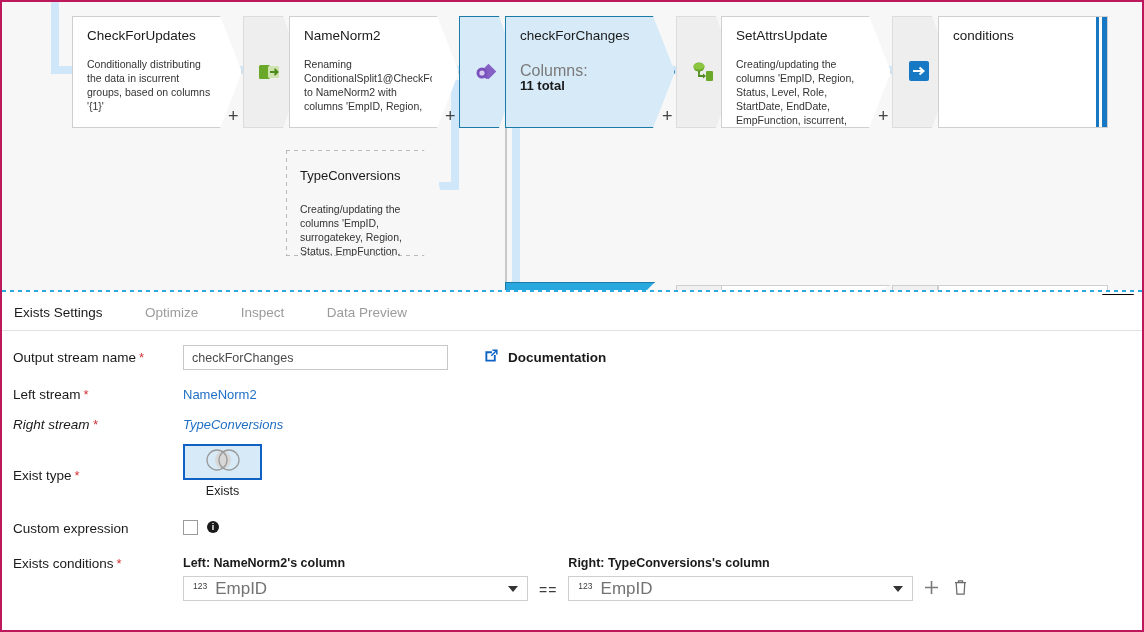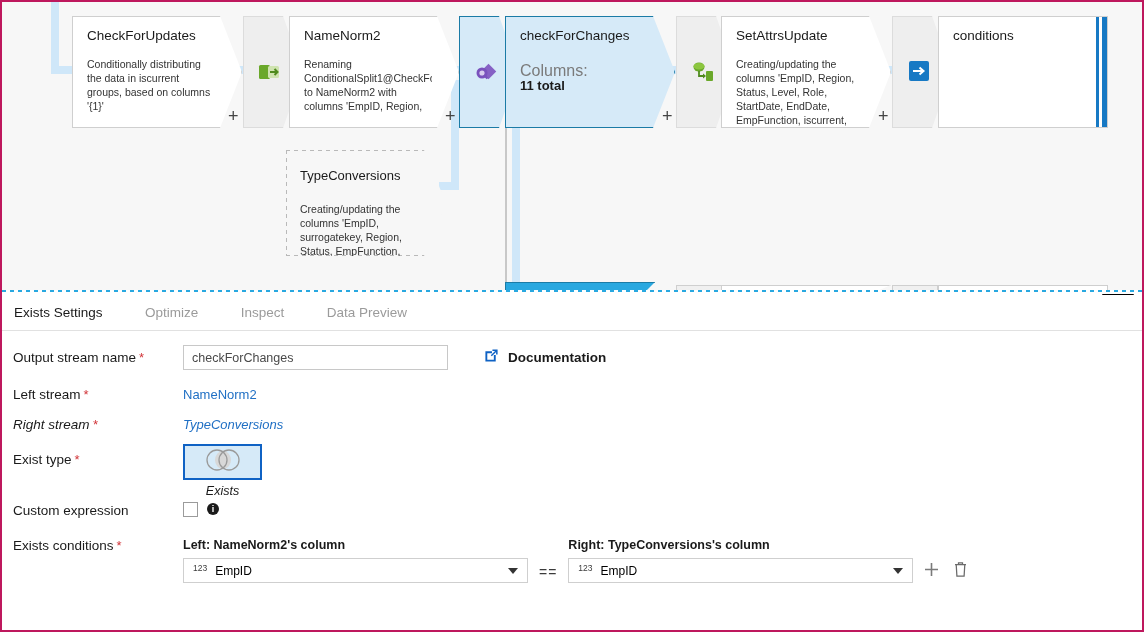--- a/index.html
+++ b/index.html
@@ -205,21 +205,21 @@
     gap: 9px;
     cursor: pointer;
   }
   .doc-link span.txt {
     font-size: 13.5px;
     font-weight: bold;
     color: #1a1a1a;
   }
 
   
-  .venn-group { display: flex; font-style: italic; }
+  .venn-group { display: flex; }
   .venn-btn {
     width: 79px; height: 36px;
     border: 1px solid #d0d0d0;
     background: #ffffff;
     display: flex; align-items: center; justify-content: center;
     cursor: pointer;
   }
   .venn-btn.sel {
     border: 2px solid #0f62c4;
     background: #d6eaf8;
@@ -272,22 +272,22 @@
     cursor: pointer;
   }
   .combo .typeicon {
     font-size: 8.5px;
     font-weight: normal;
     color: #3b3b3b;
     margin-left: 9px;
     margin-top: -5px;
   }
   .combo .cval {
-    font-size: 12px;
-    color: #000000;
+    font-size: 17px;
+    color: #737373;
     margin-left: 8px;
   }
   .combo .caret {
     position: absolute;
     right: 9px; top: 50%;
     transform: translateY(-50%);
     width: 0; height: 0;
     border-left: 5px solid transparent;
     border-right: 5px solid transparent;
     border-top: 6px solid #333;
@@ -446,21 +446,21 @@
       <div class="row" style="margin-bottom:10px;">
         <div class="row-label"><span>Left stream</span><span class="req">*</span></div>
         <div class="linkval">NameNorm2</div>
       </div>
 
       <div class="row" style="margin-bottom:12px;font-style:italic;">
         <div class="row-label"><span>Right stream</span><span class="req">*</span></div>
         <div class="linkval">TypeConversions</div>
       </div>
 
-      <div class="row" style="margin-bottom:4px;">
+      <div class="row" style="margin-bottom:22px;align-items:center;">
         <div class="row-label" style="padding-top:8px;"><span>Exist type</span><span class="req">*</span></div>
         <div class="venn-group">
           <div class="venn-cell">
             <div class="venn-btn sel">
               <span>
                 <svg width="46" height="26" viewBox="0 0 46 26">
                   <path d="M23 3.2 a10 10 0 0 0 0 19.6 a10 10 0 0 0 0 -19.6 z" fill="#d8d8d8"></path>
                   <circle cx="17" cy="13" r="10" fill="none" stroke="#9a9a9a" stroke-width="1.3"></circle>
                   <circle cx="29" cy="13" r="10" fill="none" stroke="#9a9a9a" stroke-width="1.3"></circle>
                 </svg>

